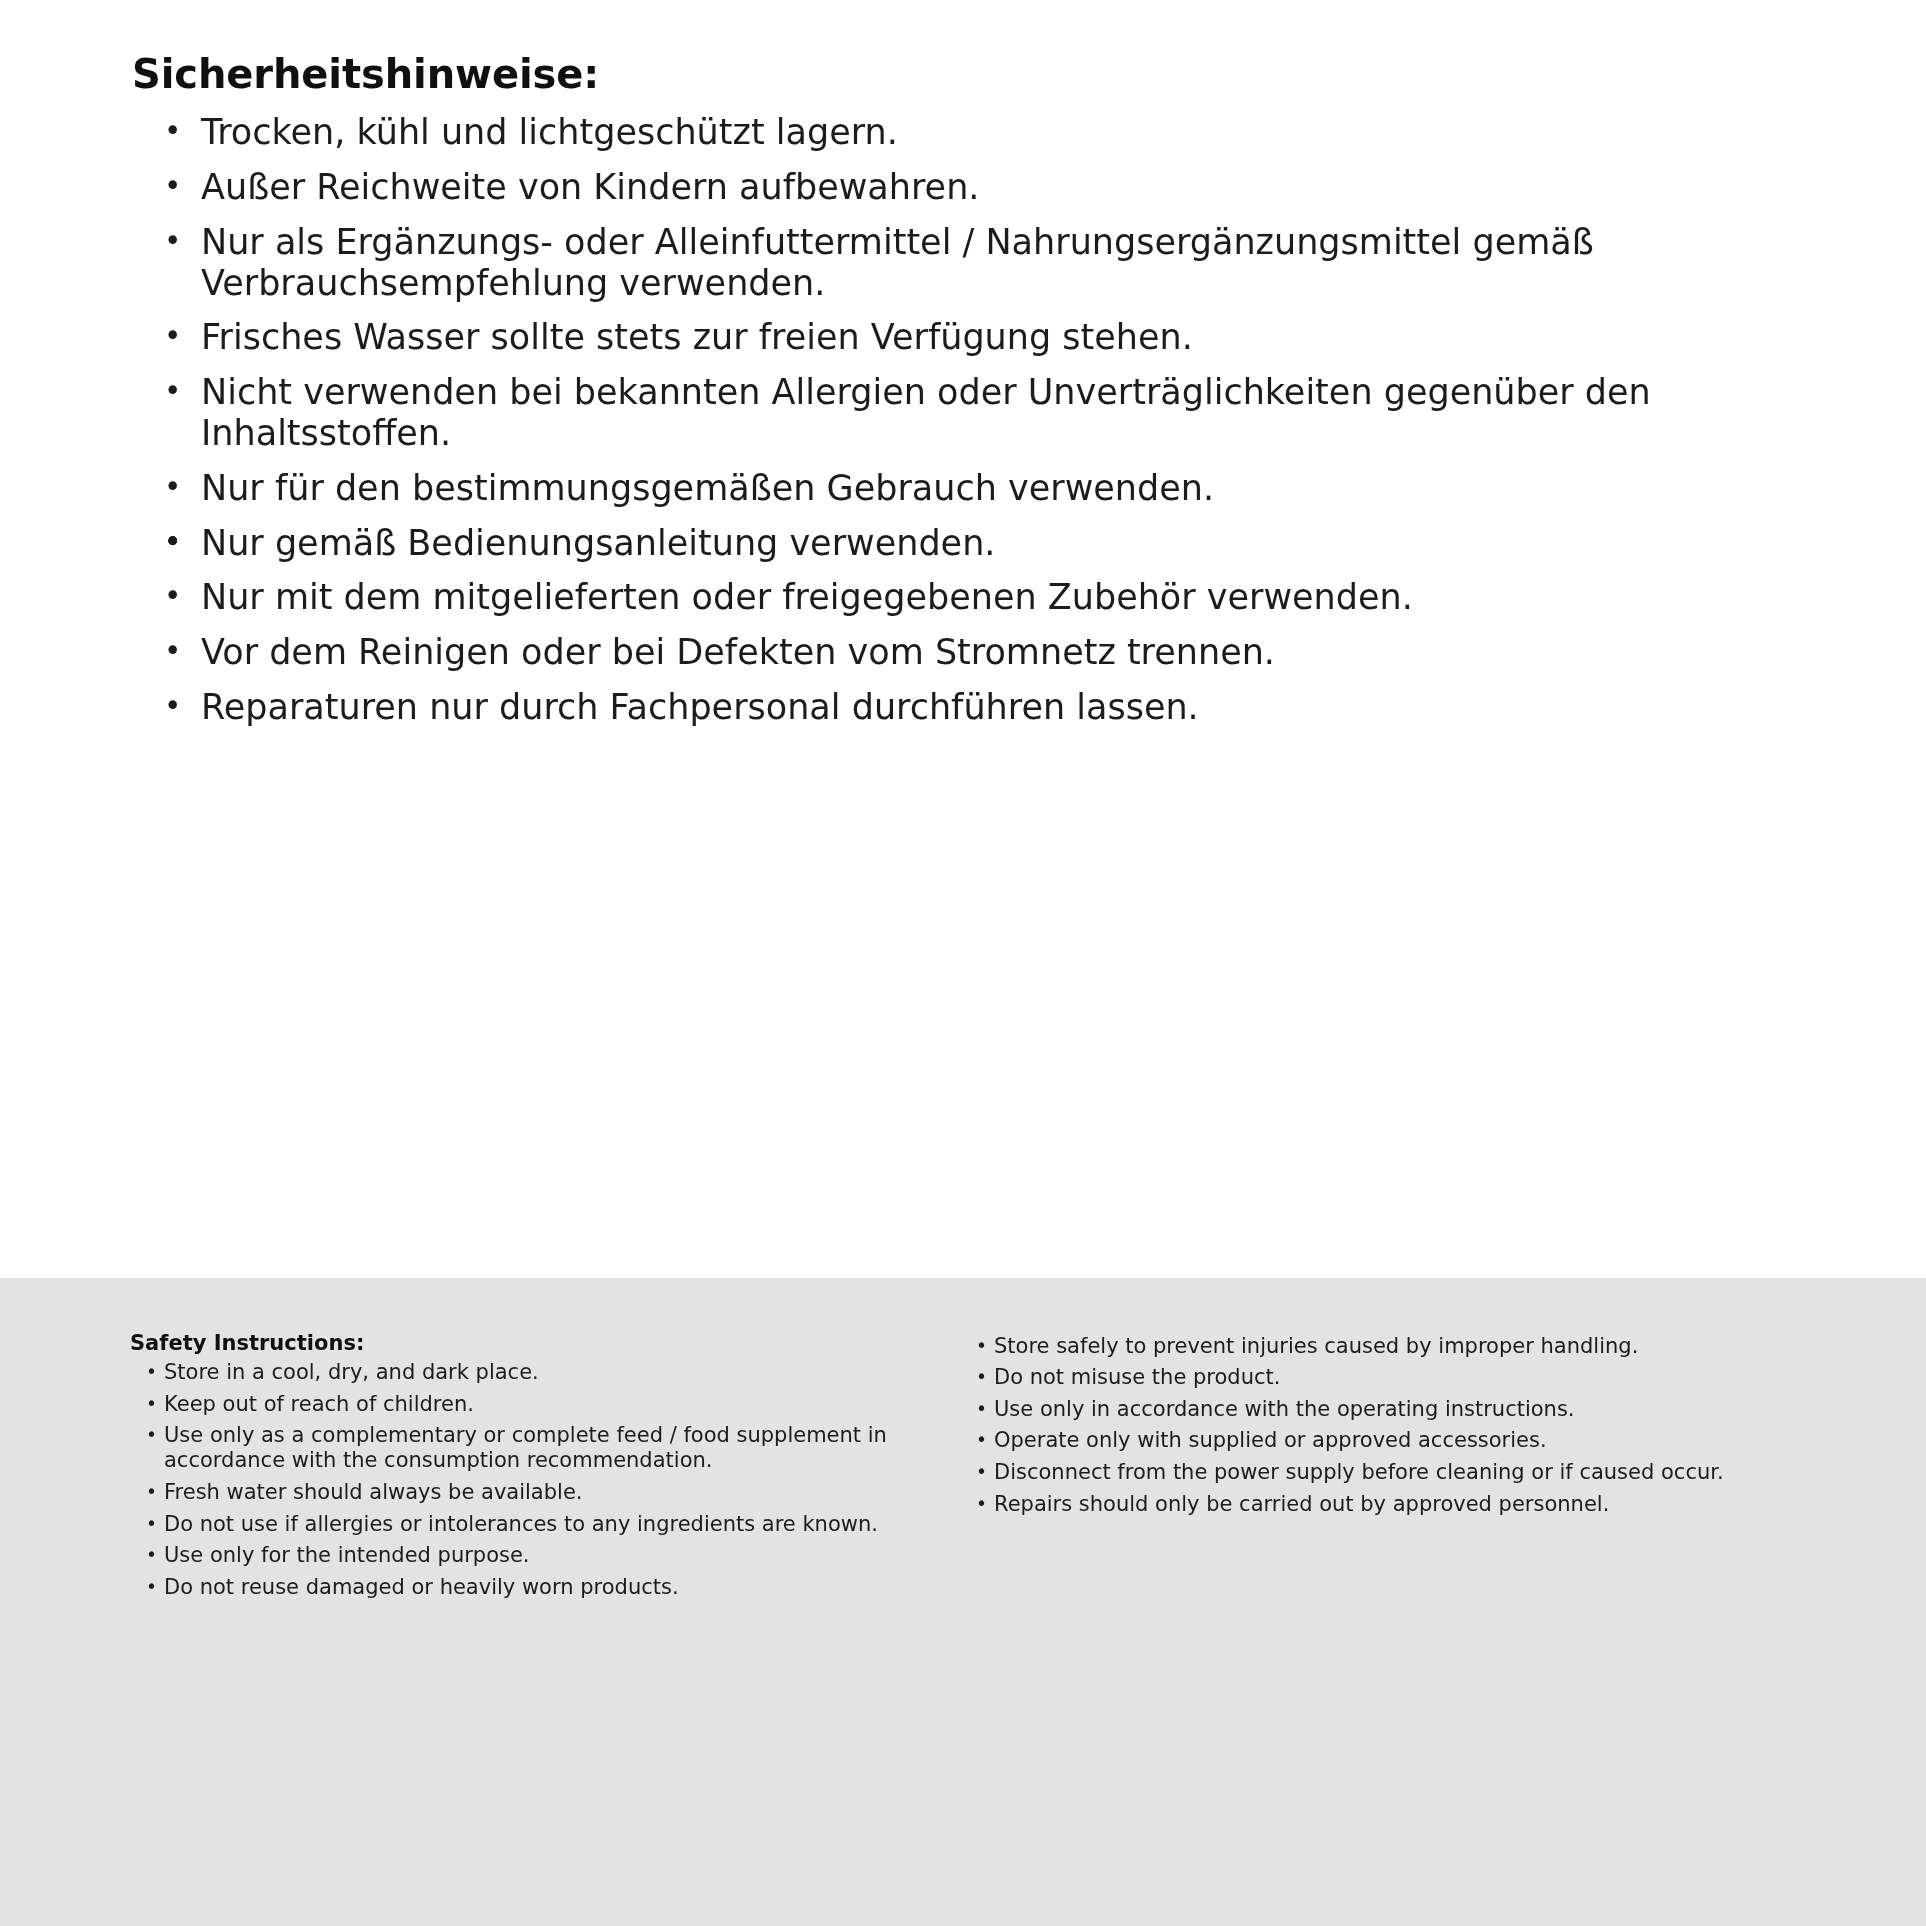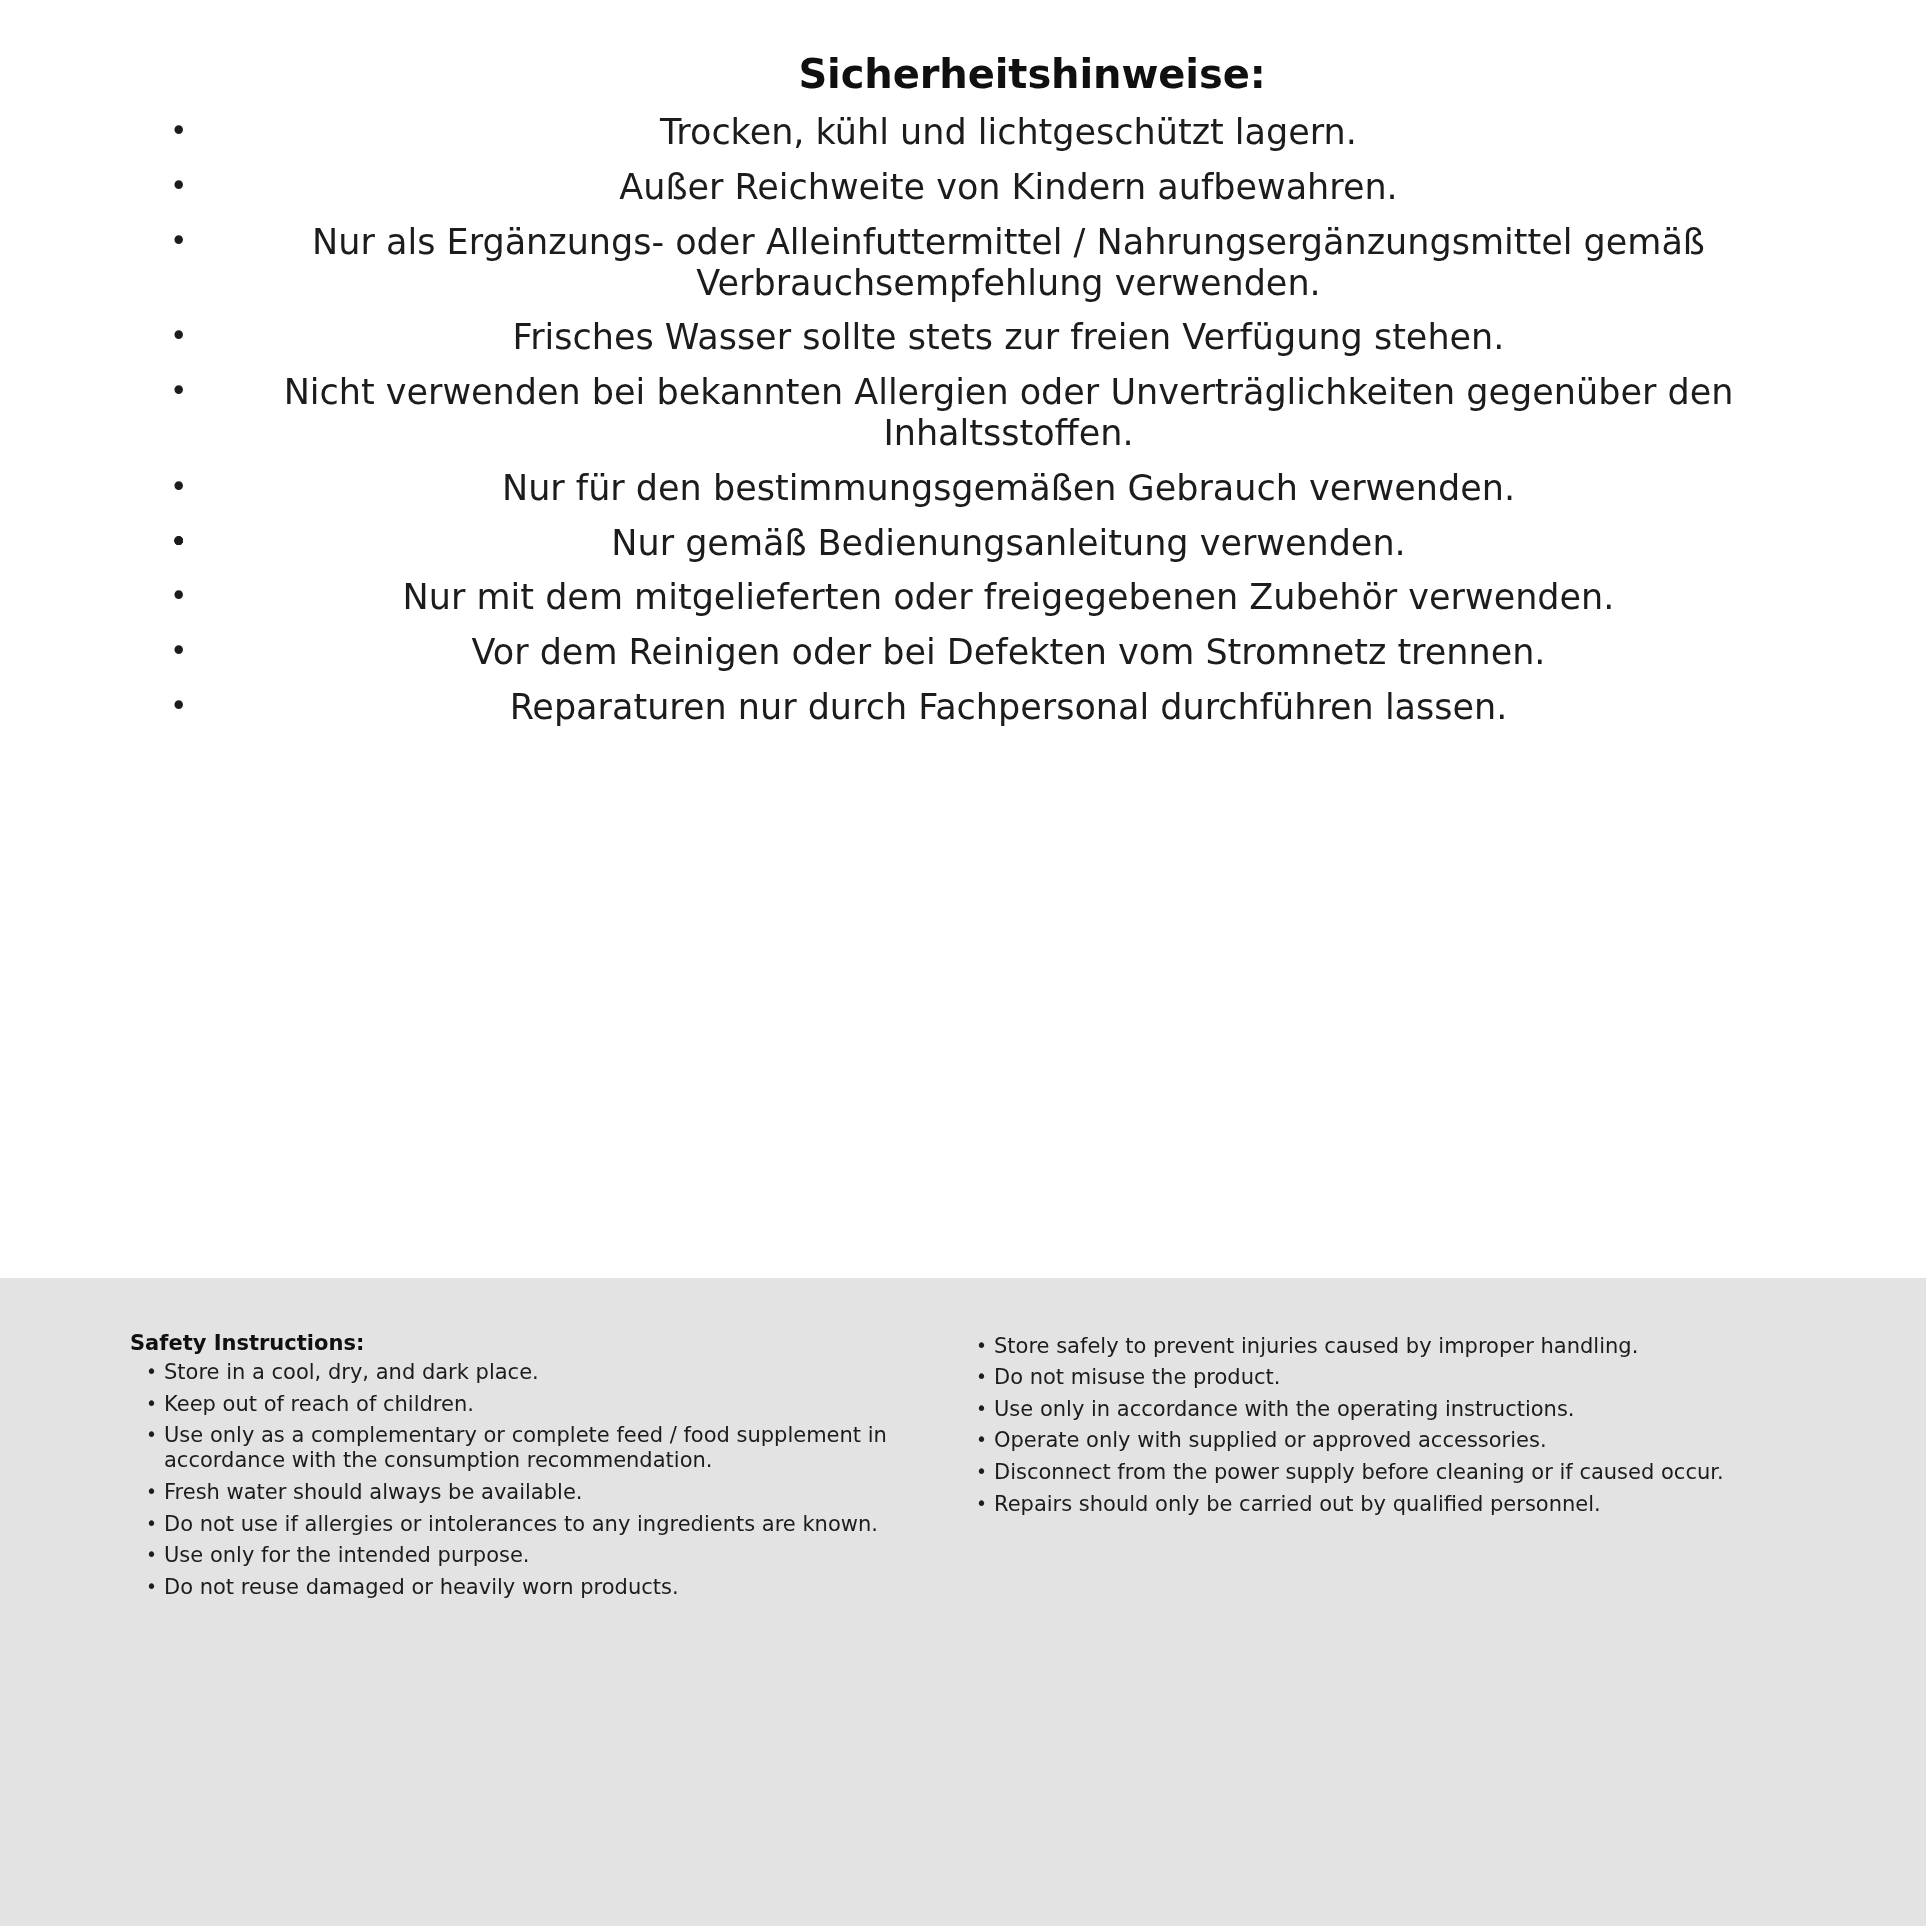--- a/index.html
+++ b/index.html
@@ -18,24 +18,23 @@
   .page {
     width: 1926px;
     height: 1926px;
     display: flex;
     flex-direction: column;
   }
 
   
   .de-section {
     background: #ffffff;
-    padding: 51px 0 0 6px;
+    padding: 51px 0 0 0;
     flex: 0 0 auto;
     height: 1278px;
-    text-align: center;
   }
   .de-title {
     font-size: 40px;
     font-weight: bold;
     color: #101010;
     margin: 0 0 15.4px 132px;
     letter-spacing: -0.1px;
   }
   .de-list {
     list-style: none;
@@ -146,20 +145,20 @@
           <li><span class="bullet">•</span><span>Do not reuse damaged or heavily worn products.</span></li>
         </ul>
       </div>
       <div class="en-col right">
         <ul class="en-list">
           <li><span class="bullet">•</span><span>Store safely to prevent injuries caused by improper handling.</span></li>
           <li><span class="bullet">•</span><span>Do not misuse the product.</span></li>
           <li><span class="bullet">•</span><span>Use only in accordance with the operating instructions.</span></li>
           <li><span class="bullet">•</span><span>Operate only with supplied or approved accessories.</span></li>
           <li><span class="bullet">•</span><span>Disconnect from the power supply before cleaning or if caused occur.</span></li>
-          <li><span class="bullet">•</span><span>Repairs should only be carried out by qualified personnel.</span></li>
+          <li><span class="bullet">•</span><span>Repairs should only be carried out by approved personnel.</span></li>
         </ul>
       </div>
     </div>
   </section>
 
 </div>
 
 
 </body></html>

